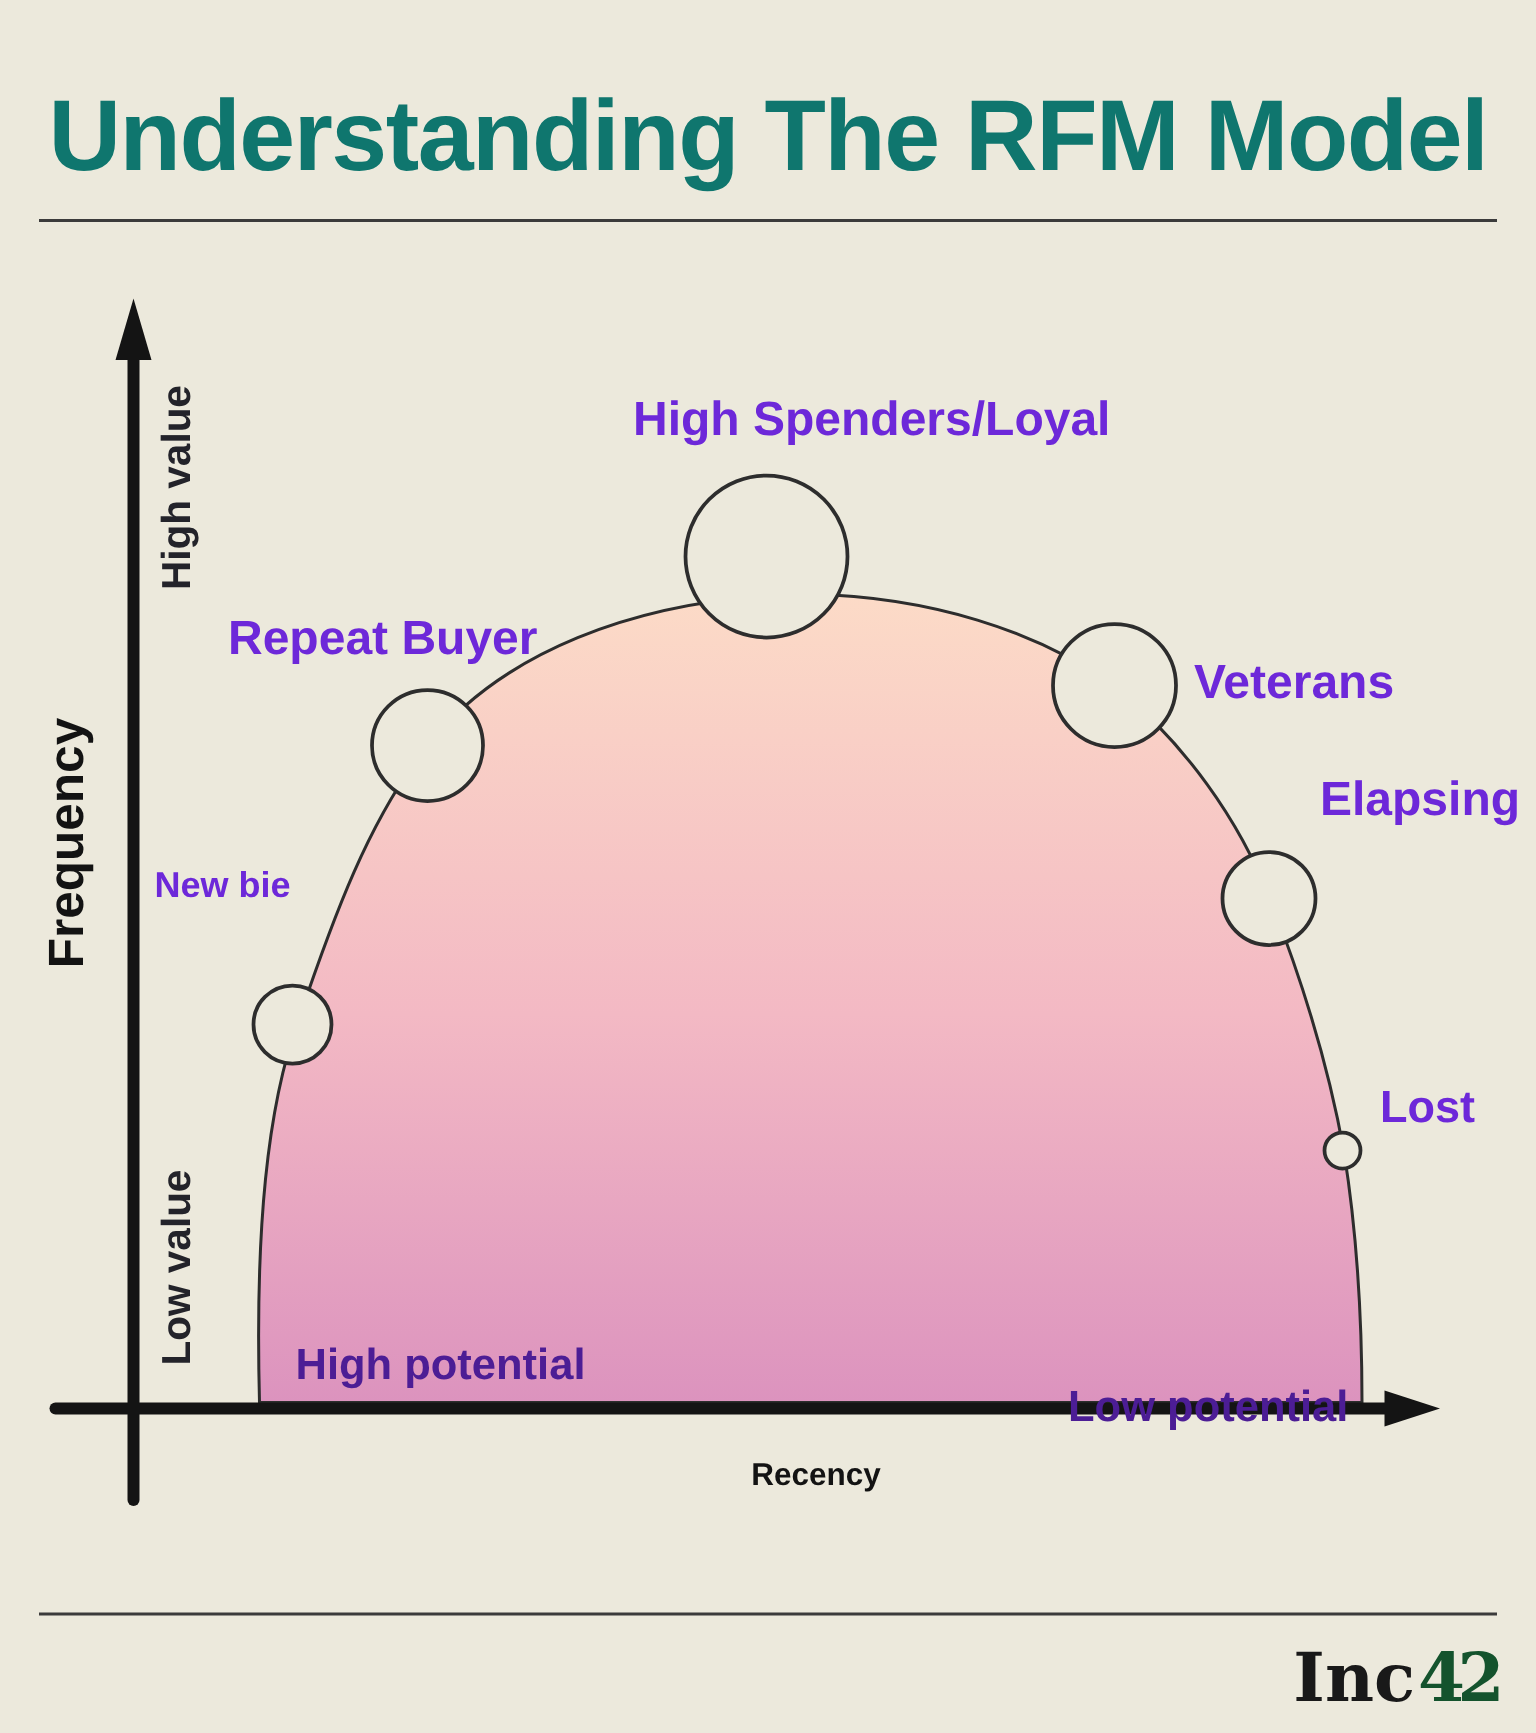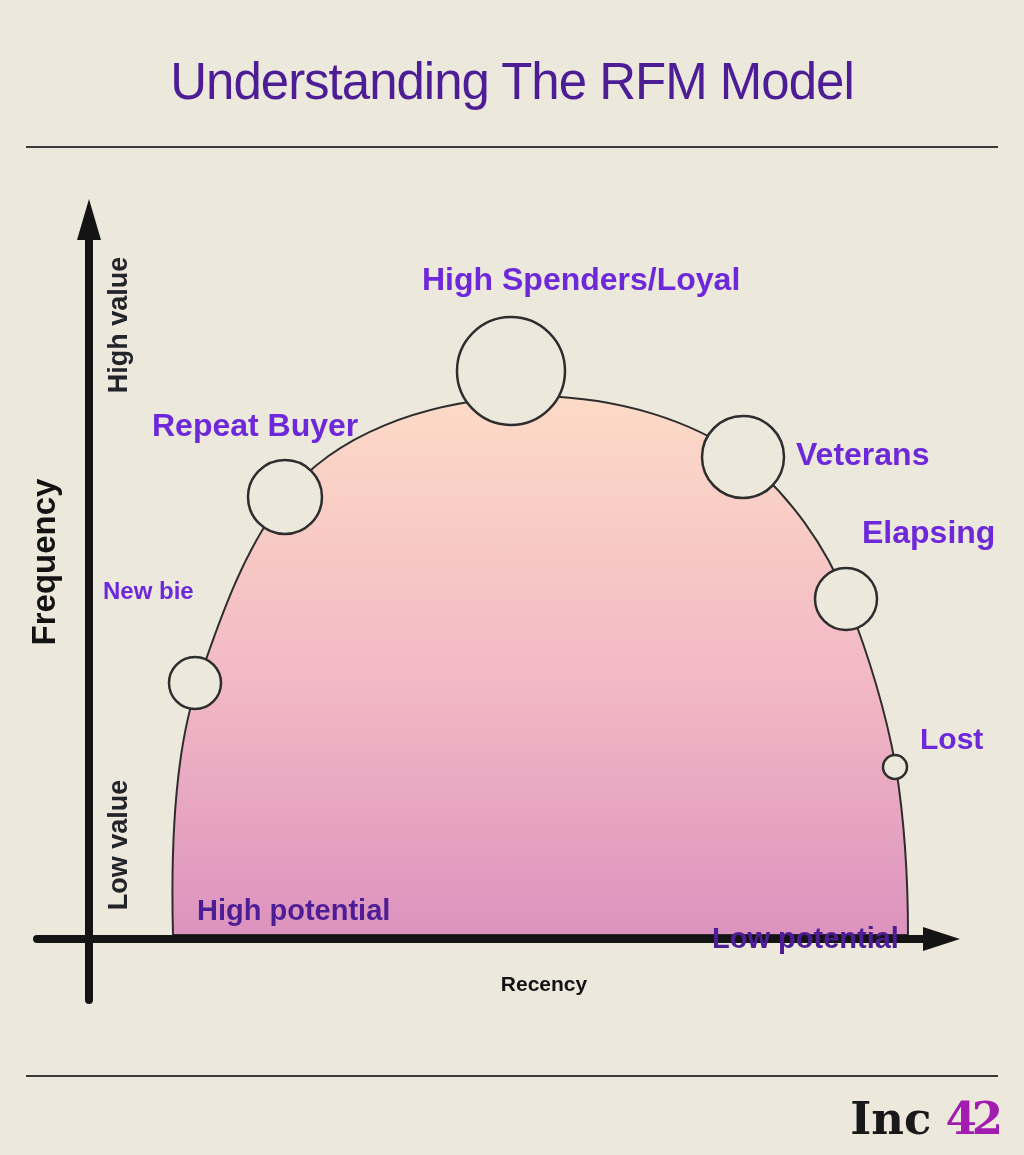--- a/index.html
+++ b/index.html
@@ -4,21 +4,21 @@
 <style>
   html,body{margin:0;padding:0;}
   body{
     width:1024px;height:1155px;position:relative;overflow:hidden;
     background:#ece9dc;
     font-family:"Liberation Sans",sans-serif;
   }
   .abs{position:absolute;}
   .title{
     left:0;top:52px;width:100%;text-align:center;
-    font-size:51px;font-weight:400;letter-spacing:-1px;color:#4c1d95;
+    font-size:67px;font-weight:700;letter-spacing:-1px;color:#0f766e;
   }
   .rule{
     left:26px;width:972px;height:2px;background:#3b3b3b;
   }
   .rule.top{top:146px;}
   .rule.bottom{top:1075px;}
   .seg-label{
     color:#6d28d9;font-weight:700;font-size:32px;letter-spacing:0;white-space:nowrap;
   }
   .dark-label{
@@ -27,21 +27,21 @@
   .rot{
     transform:translate(-50%,-50%) rotate(-90deg);
   }
   .potential{font-size:29px;color:#4c1d95;}
   .axis-title{font-size:33px;font-weight:800;color:#131313;}
   .logo{
     top:1096px;right:26px;
     font-family:"DejaVu Serif",serif;font-weight:700;font-size:45px;line-height:1;
     color:#191919;white-space:nowrap;
   }
-  .logo .red{color:#a21caf;letter-spacing:-5px;margin-left:14px;}
+  .logo .red{color:#14532d;letter-spacing:-5px;margin-left:2px;}
   svg{display:block;}
 </style>
 </head>
 <body>
 
 <svg class="abs" style="left:0;top:0" width="1024" height="1155" viewBox="0 0 1024 1155">
   <defs>
     <linearGradient id="domeGrad" x1="0" y1="0" x2="0" y2="1">
       <stop offset="0%" stop-color="#fcdbc7"></stop>
       <stop offset="52%" stop-color="#f3b9c4"></stop>
@@ -77,21 +77,21 @@
 </svg>
 
 <div class="abs title">Understanding The RFM Model</div>
 <div class="abs rule top"></div>
 <div class="abs rule bottom"></div>
 
 <div class="abs seg-label" style="left:422px;top:261px;">High Spenders/Loyal</div>
 <div class="abs seg-label" style="left:152px;top:407px;">Repeat Buyer</div>
 <div class="abs seg-label" style="left:103px;top:577px;font-size:24px;">New bie</div>
 <div class="abs seg-label" style="left:796px;top:389px;margin-top:47px;">Veterans</div>
-<div class="abs seg-label" style="left:862px;top:514px;">Elapsing</div>
+<div class="abs seg-label" style="left:880px;top:514px;">Elapsing</div>
 <div class="abs seg-label" style="left:920px;top:722px;font-size:30px;">Lost</div>
 
 <div class="abs dark-label rot axis-title" style="left:44px;top:562px;">Frequency</div>
 <div class="abs dark-label rot" style="left:118px;top:325px;font-size:27px;">High value</div>
 <div class="abs dark-label rot" style="left:118px;top:845px;font-size:27px;">Low value</div>
 <div class="abs dark-label potential" style="left:197px;top:894px;">High potential</div>
 <div class="abs dark-label potential" style="left:712px;top:922px;">Low potential</div>
 <div class="abs dark-label axis-title" style="left:544px;top:972px;transform:translateX(-50%);font-size:21px;">Recency</div>
 
 <div class="abs logo">

